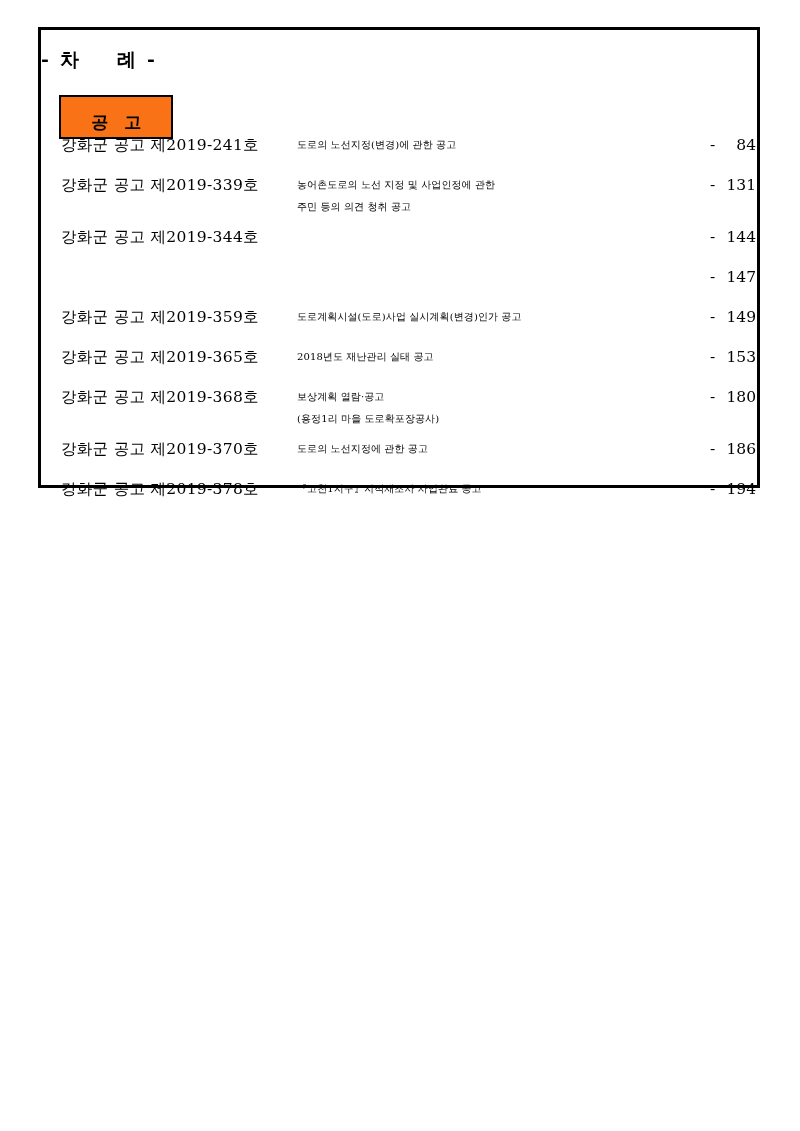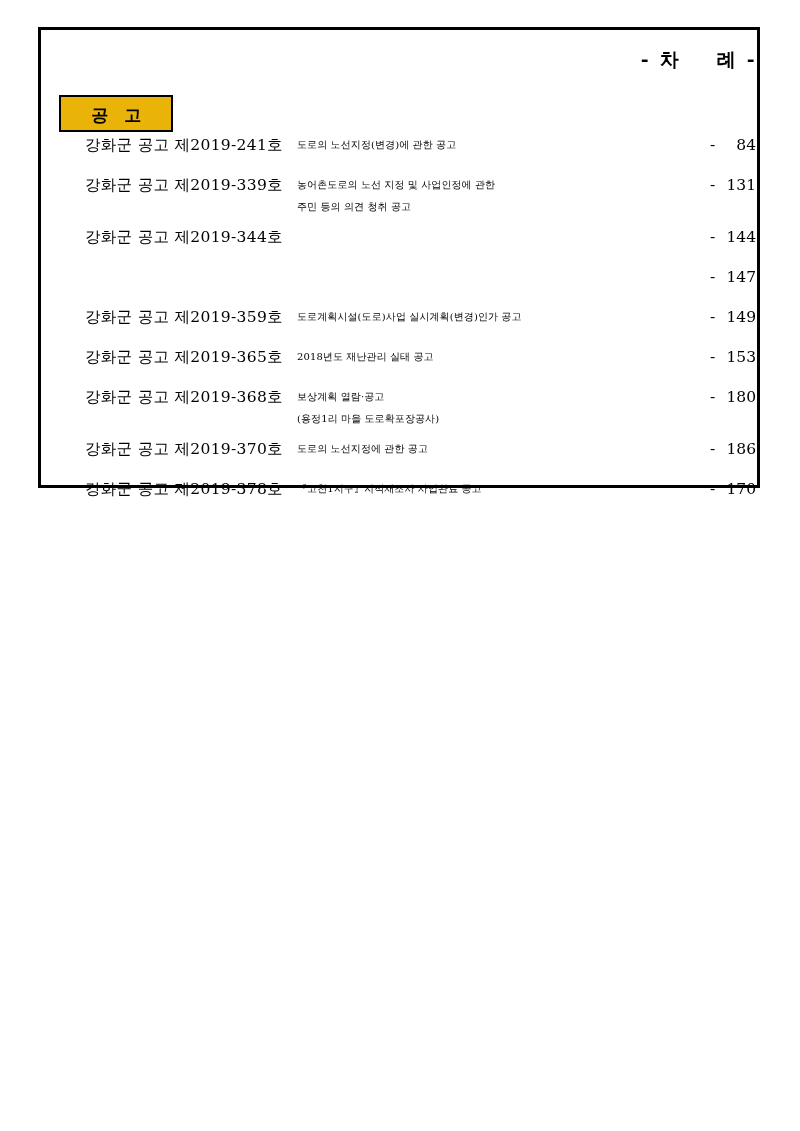--- a/index.html
+++ b/index.html
@@ -28,63 +28,63 @@
     border: 3px solid #000000;
     background: #ffffff;
   }
 
   
   .toc-heading {
     position: absolute;
     left: 0;
     top: 17px;
     width: 100%;
-    text-align: right;
+    text-align: left;
     font-size: 19px;
     font-weight: bold;
     letter-spacing: 0.12em;
     white-space: pre;
     font-family: "DejaVu Serif", "Liberation Serif", serif;
   }
 
   
   .section-box {
     position: absolute;
     left: 18px;
     top: 65px;
     box-sizing: border-box;
     border: 2px solid #000000;
-    padding: 8px 14px 4px 14px;
+    padding: 15px 14px 4px 14px;
     font-size: 17px;
     font-weight: bold;
     letter-spacing: 0.95em;
     text-indent: 0.95em;
     line-height: 1.25;
-    background: #eab308;
+    background: #f97316;
     white-space: pre;
   }
 
   
   .entry-list {
     position: absolute;
     left: 0;
     top: 104px;
     width: 100%;
   }
   .entry-row {
     position: relative;
     height: 40px;
   }
   .entry-row.two-line {
     height: 52px;
   }
 
   .entry-ref {
     position: absolute;
-    left: 44px;
+    left: 20px;
     top: 0;
     font-size: 15.5px;
     letter-spacing: 0.02em;
     white-space: pre;
     line-height: 22px;
   }
   .entry-title {
     position: absolute;
     left: 256px;
     top: 0;
@@ -176,17 +176,17 @@
       <span class="entry-ref">강화군 공고 제2019-370호</span>
       <span class="entry-title"><span>도로의 노선지정에 관한 공고</span></span>
       <span class="entry-dash">-</span>
       <span class="entry-page">186</span>
     </div>
 
     <div class="entry-row">
       <span class="entry-ref">강화군 공고 제2019-378호</span>
       <span class="entry-title"><span>『고천1지구』지적재조사 사업완료 공고</span></span>
       <span class="entry-dash">-</span>
-      <span class="entry-page">170</span>
+      <span class="entry-page">194</span>
     </div>
 
   </div>
 </div>
 
 </body></html>

